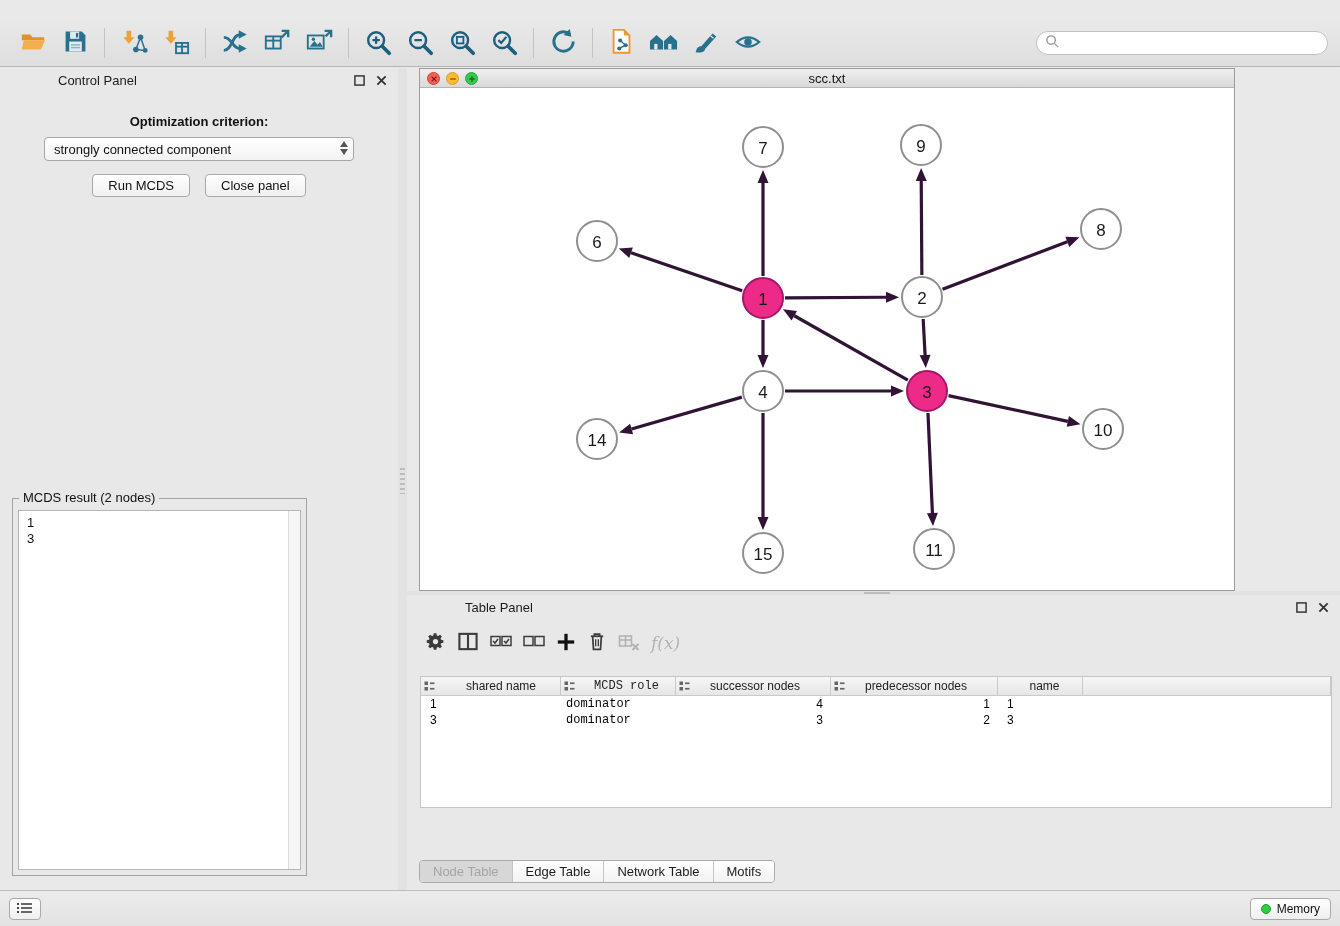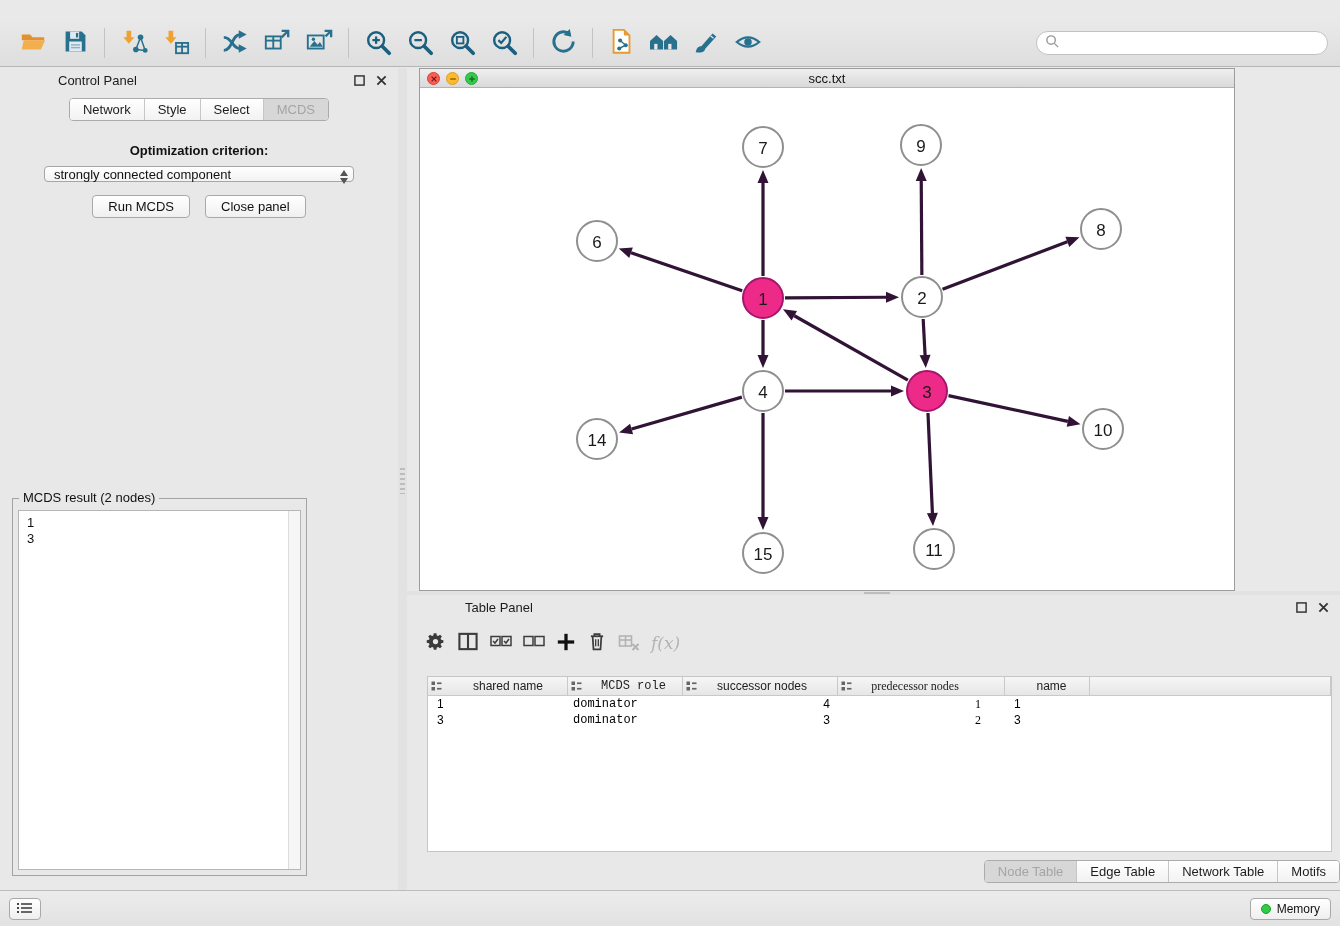--- a/index.html
+++ b/index.html
@@ -32,21 +32,21 @@
   
   .control-panel { position:absolute; left:0; top:68px; width:398px; height:812px; background:#e8e8e8; }
   .cp-tabs-row { text-align:center; margin-top:6px; }
   .seg { display:inline-flex; border:1px solid #ababab; border-radius:4px; overflow:hidden; background:#fff; }
   .seg .tab { padding:3px 13px; font-size:13px; color:#1d1d1d;
     background:linear-gradient(#ffffff,#f2f2f2); border-left:1px solid #c6c6c6; }
   .seg .tab:first-child { border-left:none; }
   .seg .tab.disabled-active { background:#d7d7d7; color:#a5a5a5; }
 
   .opt-label { text-align:center; font-size:13px; color:#111; margin-top:22px;font-weight:bold; }
-  .dropdown { position:relative; width:310px; height:16px; margin:8px auto 0 auto;
+  .dropdown { position:relative; width:310px; height:24px; margin:8px auto 0 auto;
     border:1px solid #a6a6a6; border-radius:4px; background:linear-gradient(#ffffff,#f3f3f3);
     display:flex; align-items:center; padding:0 22px 0 9px; }
   .dropdown .dd-value { font-size:13px; color:#111; white-space:nowrap; }
   .dd-stepper { position:absolute; right:5px; top:3px; display:flex; flex-direction:column; gap:2px; }
   .dd-stepper .up { width:0; height:0; border-left:4px solid transparent; border-right:4px solid transparent;
     border-bottom:6px solid #555; }
   .dd-stepper .down { width:0; height:0; border-left:4px solid transparent; border-right:4px solid transparent;
     border-top:6px solid #555; }
 
   .cp-buttons { display:flex; justify-content:center; gap:15px; margin-top:13px; }
@@ -85,38 +85,38 @@
   .net-canvas { position:absolute; left:0; top:19px; right:0; bottom:0; background:#fff; }
   .net-canvas svg { position:absolute; left:0; top:0; }
   svg text.node-label { font-family:"Liberation Sans",sans-serif; }
 
   
   .table-panel { position:absolute; left:407px; top:595px; width:933px; height:294px; background:#e8e8e8; }
   .tp-toolbar { display:flex; align-items:center; gap:11px; padding:8px 0 0 18px; height:40px; }
   .tp-btn { background:none; border:none; display:flex; align-items:center; justify-content:center; }
   .fx-label { font-size:17px; font-style:italic; color:#b3b3b3; font-family:"DejaVu Serif",serif; }
 
-  .data-table { position:absolute; left:20px; right:8px; top:81px; height:176px;
+  .data-table { position:absolute; left:13px; right:8px; top:81px; height:132px;
     background:#fff; border:1px solid #c6c6c6; overflow:hidden; }
   .dt-header { display:flex; height:19px; background:linear-gradient(#f6f6f6,#e6e6e6);
     border-bottom:1px solid #c9c9c9; }
   .dt-hcell { position:relative; display:flex; align-items:center; border-right:1px solid #c9c9c9;
     font-size:12px; color:#222; }
   .dt-hcell .hc-label { flex:1; text-align:center; padding:0 4px 0 16px; white-space:nowrap; overflow:hidden; }
   .dt-hcell .sort-ic { position:absolute; left:3px; top:4px; }
   .dt-row { display:flex; height:16px; background:#fff; }
   .dt-cell { font-size:12px; color:#000; line-height:16px; white-space:nowrap; overflow:hidden; }
   .c0 { width:140px; padding-left:9px; }
   .c1 { width:115px; padding-left:5px;font-family:Liberation Mono, monospace; }
   .c2 { width:155px; text-align:right; padding-right:8px; }
-  .c3 { width:167px; text-align:right; padding-right:24px;font-family:Liberation Serif, serif; }
+  .c3 { width:167px; text-align:right; padding-right:8px; }
   .c4 { width:85px; padding-left:9px; }
   .cf { flex:1; }
 
-  .tp-tabs { position:absolute; left:0; right:0; bottom:6px; text-align:right; }
+  .tp-tabs { position:absolute; left:12px; right:0; bottom:6px; text-align:left; }
 
   
   .statusbar { position:absolute; left:0; top:890px; width:1340px; height:36px;
     background:linear-gradient(#ececec,#e2e2e2); border-top:1px solid #bcbcbc; }
   .sb-left-btn { position:absolute; left:9px; top:7px; width:32px; height:22px;
     background:linear-gradient(#ffffff,#efefef); border:1px solid #a9a9a9; border-radius:4px;
     display:flex; align-items:center; justify-content:center; }
   .memory-btn { position:absolute; right:9px; top:7px; height:22px; padding:0 10px;
     background:linear-gradient(#ffffff,#efefef); border:1px solid #a9a9a9; border-radius:4px;
     display:flex; align-items:center; gap:6px; }
@@ -325,28 +325,20 @@
             </svg>
         </span>
         <span class="ph-icon">
           <svg width="11" height="11" viewBox="0 0 12 12">
               <path d="M1.5 1.5 l9 9 M10.5 1.5 l-9 9" stroke="#333" stroke-width="2"></path>
             </svg>
         </span>
       </span>
     </div>
 
-    <div class="cp-tabs-row">
-      <span class="seg">
-        <span class="tab">Network</span>
-        <span class="tab">Style</span>
-        <span class="tab">Select</span>
-        <span class="tab disabled-active">MCDS</span>
-      </span>
-    </div>
 
     <div class="opt-label">Optimization criterion:</div>
 
     <div class="dropdown">
       <span class="dd-value">strongly connected component</span>
       <span class="dd-stepper">
         <span class="up"></span>
           <span class="down"></span>
       </span>
     </div>

